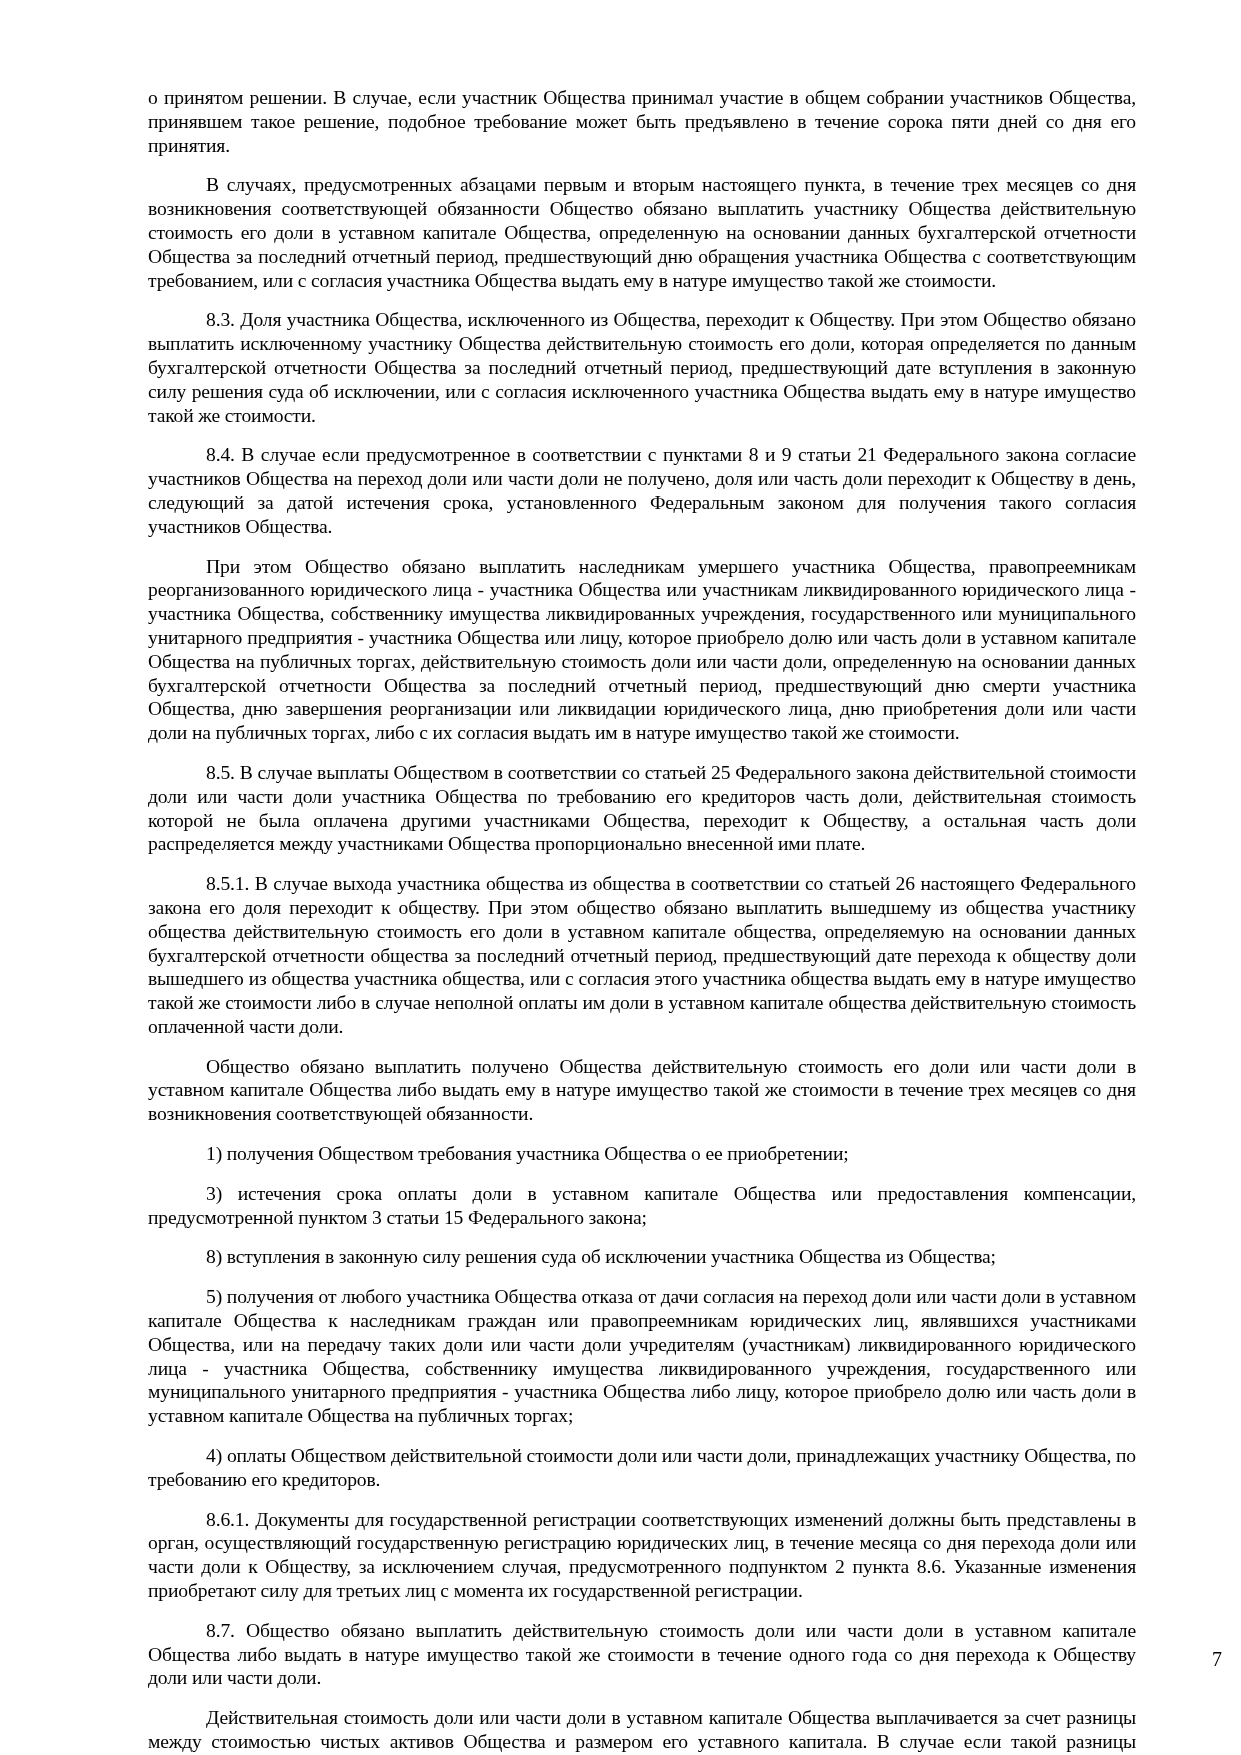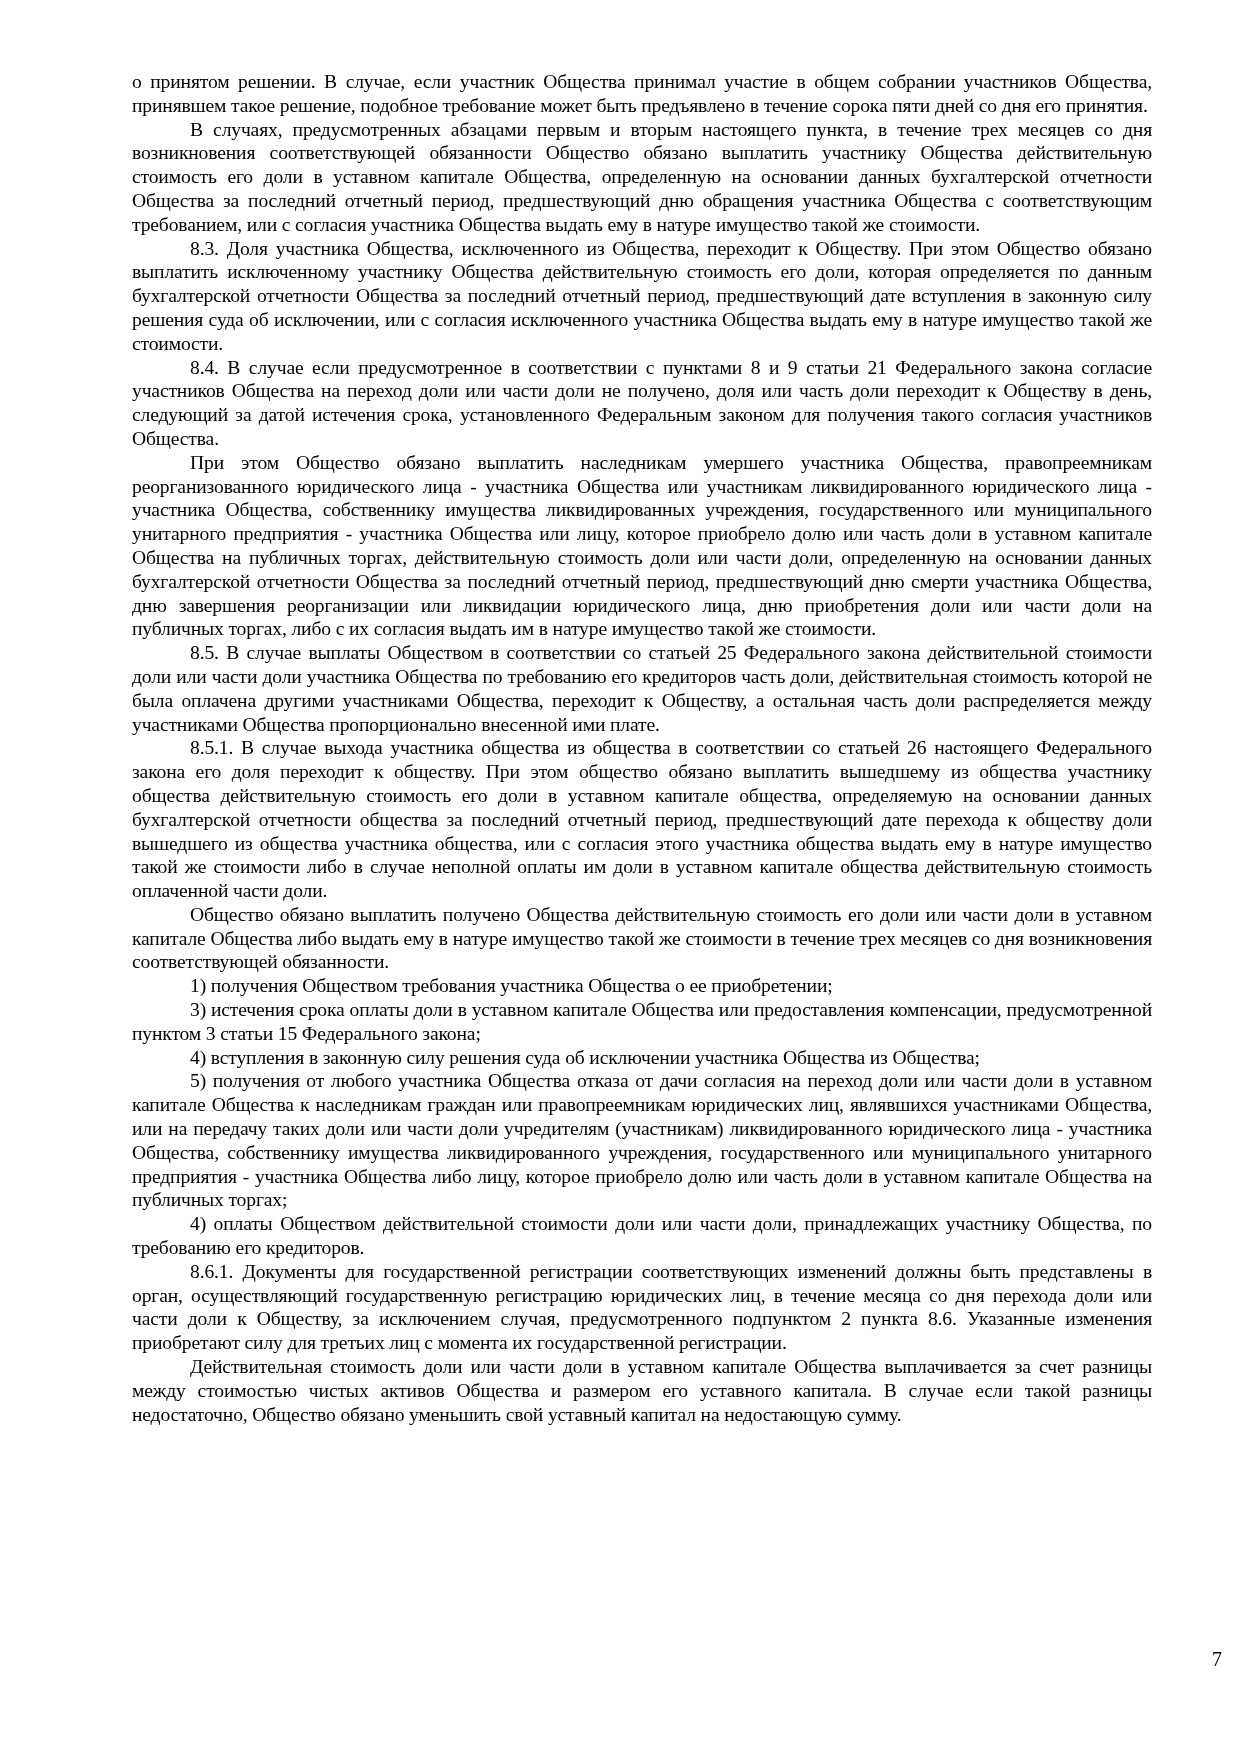--- a/index.html
+++ b/index.html
@@ -19,21 +19,21 @@
       position: absolute;
       left: 132px;
       top: 70px;
       width: 1020px;
       font-size: 19.6px;
       line-height: 23.8px;
       text-align: justify;
       letter-spacing: -0.15px;
     }
     .page p {
-      margin: 0;
+      margin: 16px;
       padding: 0;
     }
     .page p.indent {
       text-indent: 58px;
     }
     .page p.noindent {
       text-indent: 0;
     }
     .page-number {
       position: absolute;
@@ -50,20 +50,21 @@
   <p class="noindent">о принятом решении. В случае, если участник Общества принимал участие в общем собрании участников Общества, принявшем такое решение, подобное требование может быть предъявлено в течение сорока пяти дней со дня его принятия.</p>
   <p class="indent">В случаях, предусмотренных абзацами первым и вторым настоящего пункта, в течение трех месяцев со дня возникновения соответствующей обязанности Общество обязано выплатить участнику Общества действительную стоимость его доли в уставном капитале Общества, определенную на основании данных бухгалтерской отчетности Общества за последний отчетный период, предшествующий дню обращения участника Общества с соответствующим требованием, или с согласия участника Общества выдать ему в натуре имущество такой же стоимости.</p>
   <p class="indent">8.3. Доля участника Общества, исключенного из Общества, переходит к Обществу. При этом Общество обязано выплатить исключенному участнику Общества действительную стоимость его доли, которая определяется по данным бухгалтерской отчетности Общества за последний отчетный период, предшествующий дате вступления в законную силу решения суда об исключении, или с согласия исключенного участника Общества выдать ему в натуре имущество такой же стоимости.</p>
   <p class="indent">8.4. В случае если предусмотренное в соответствии с пунктами 8 и 9 статьи 21 Федерального закона согласие участников Общества на переход доли или части доли не получено, доля или часть доли переходит к Обществу в день, следующий за датой истечения срока, установленного Федеральным законом для получения такого согласия участников Общества.</p>
   <p class="indent">При этом Общество обязано выплатить наследникам умершего участника Общества, правопреемникам реорганизованного юридического лица - участника Общества или участникам ликвидированного юридического лица - участника Общества, собственнику имущества ликвидированных учреждения, государственного или муниципального унитарного предприятия - участника Общества или лицу, которое приобрело долю или часть доли в уставном капитале Общества на публичных торгах, действительную стоимость доли или части доли, определенную на основании данных бухгалтерской отчетности Общества за последний отчетный период, предшествующий дню смерти участника Общества, дню завершения реорганизации или ликвидации юридического лица, дню приобретения доли или части доли на публичных торгах, либо с их согласия выдать им в натуре имущество такой же стоимости.</p>
   <p class="indent">8.5. В случае выплаты Обществом в соответствии со статьей 25 Федерального закона действительной стоимости доли или части доли участника Общества по требованию его кредиторов часть доли, действительная стоимость которой не была оплачена другими участниками Общества, переходит к Обществу, а остальная часть доли распределяется между участниками Общества пропорционально внесенной ими плате.</p>
   <p class="indent">8.5.1. В случае выхода участника общества из общества в соответствии со статьей 26 настоящего Федерального закона его доля переходит к обществу. При этом общество обязано выплатить вышедшему из общества участнику общества действительную стоимость его доли в уставном капитале общества, определяемую на основании данных бухгалтерской отчетности общества за последний отчетный период, предшествующий дате перехода к обществу доли вышедшего из общества участника общества, или с согласия этого участника общества выдать ему в натуре имущество такой же стоимости либо в случае неполной оплаты им доли в уставном капитале общества действительную стоимость оплаченной части доли.</p>
   <p class="indent">Общество обязано выплатить получено Общества действительную стоимость его доли или части доли в уставном капитале Общества либо выдать ему в натуре имущество такой же стоимости в течение трех месяцев со дня возникновения соответствующей обязанности.</p>
   <p class="indent">1) получения Обществом требования участника Общества о ее приобретении;</p>
   <p class="indent">3) истечения срока оплаты доли в уставном капитале Общества или предоставления компенсации, предусмотренной пунктом 3 статьи 15 Федерального закона;</p>
-  <p class="indent">4) вступления в законную силу решения суда об исключении участника Общества из Общества;</p>
+  <p class="indent">8) вступления в законную силу решения суда об исключении участника Общества из Общества;</p>
   <p class="indent">5) получения от любого участника Общества отказа от дачи согласия на переход доли или части доли в уставном капитале Общества к наследникам граждан или правопреемникам юридических лиц, являвшихся участниками Общества, или на передачу таких доли или части доли учредителям (участникам) ликвидированного юридического лица - участника Общества, собственнику имущества ликвидированного учреждения, государственного или муниципального унитарного предприятия - участника Общества либо лицу, которое приобрело долю или часть доли в уставном капитале Общества на публичных торгах;</p>
   <p class="indent">4) оплаты Обществом действительной стоимости доли или части доли, принадлежащих участнику Общества, по требованию его кредиторов.</p>
   <p class="indent">8.6.1. Документы для государственной регистрации соответствующих изменений должны быть представлены в орган, осуществляющий государственную регистрацию юридических лиц, в течение месяца со дня перехода доли или части доли к Обществу, за исключением случая, предусмотренного подпунктом 2 пункта 8.6. Указанные изменения приобретают силу для третьих лиц с момента их государственной регистрации.</p>
+  <p class="indent">8.7. Общество обязано выплатить действительную стоимость доли или части доли в уставном капитале Общества либо выдать в натуре имущество такой же стоимости в течение одного года со дня перехода к Обществу доли или части доли.</p>
   <p class="indent">Действительная стоимость доли или части доли в уставном капитале Общества выплачивается за счет разницы между стоимостью чистых активов Общества и размером его уставного капитала. В случае если такой разницы недостаточно, Общество обязано уменьшить свой уставный капитал на недостающую сумму.</p>
 </div>
 
 <div class="page-number">7</div>
 
 </body></html>

